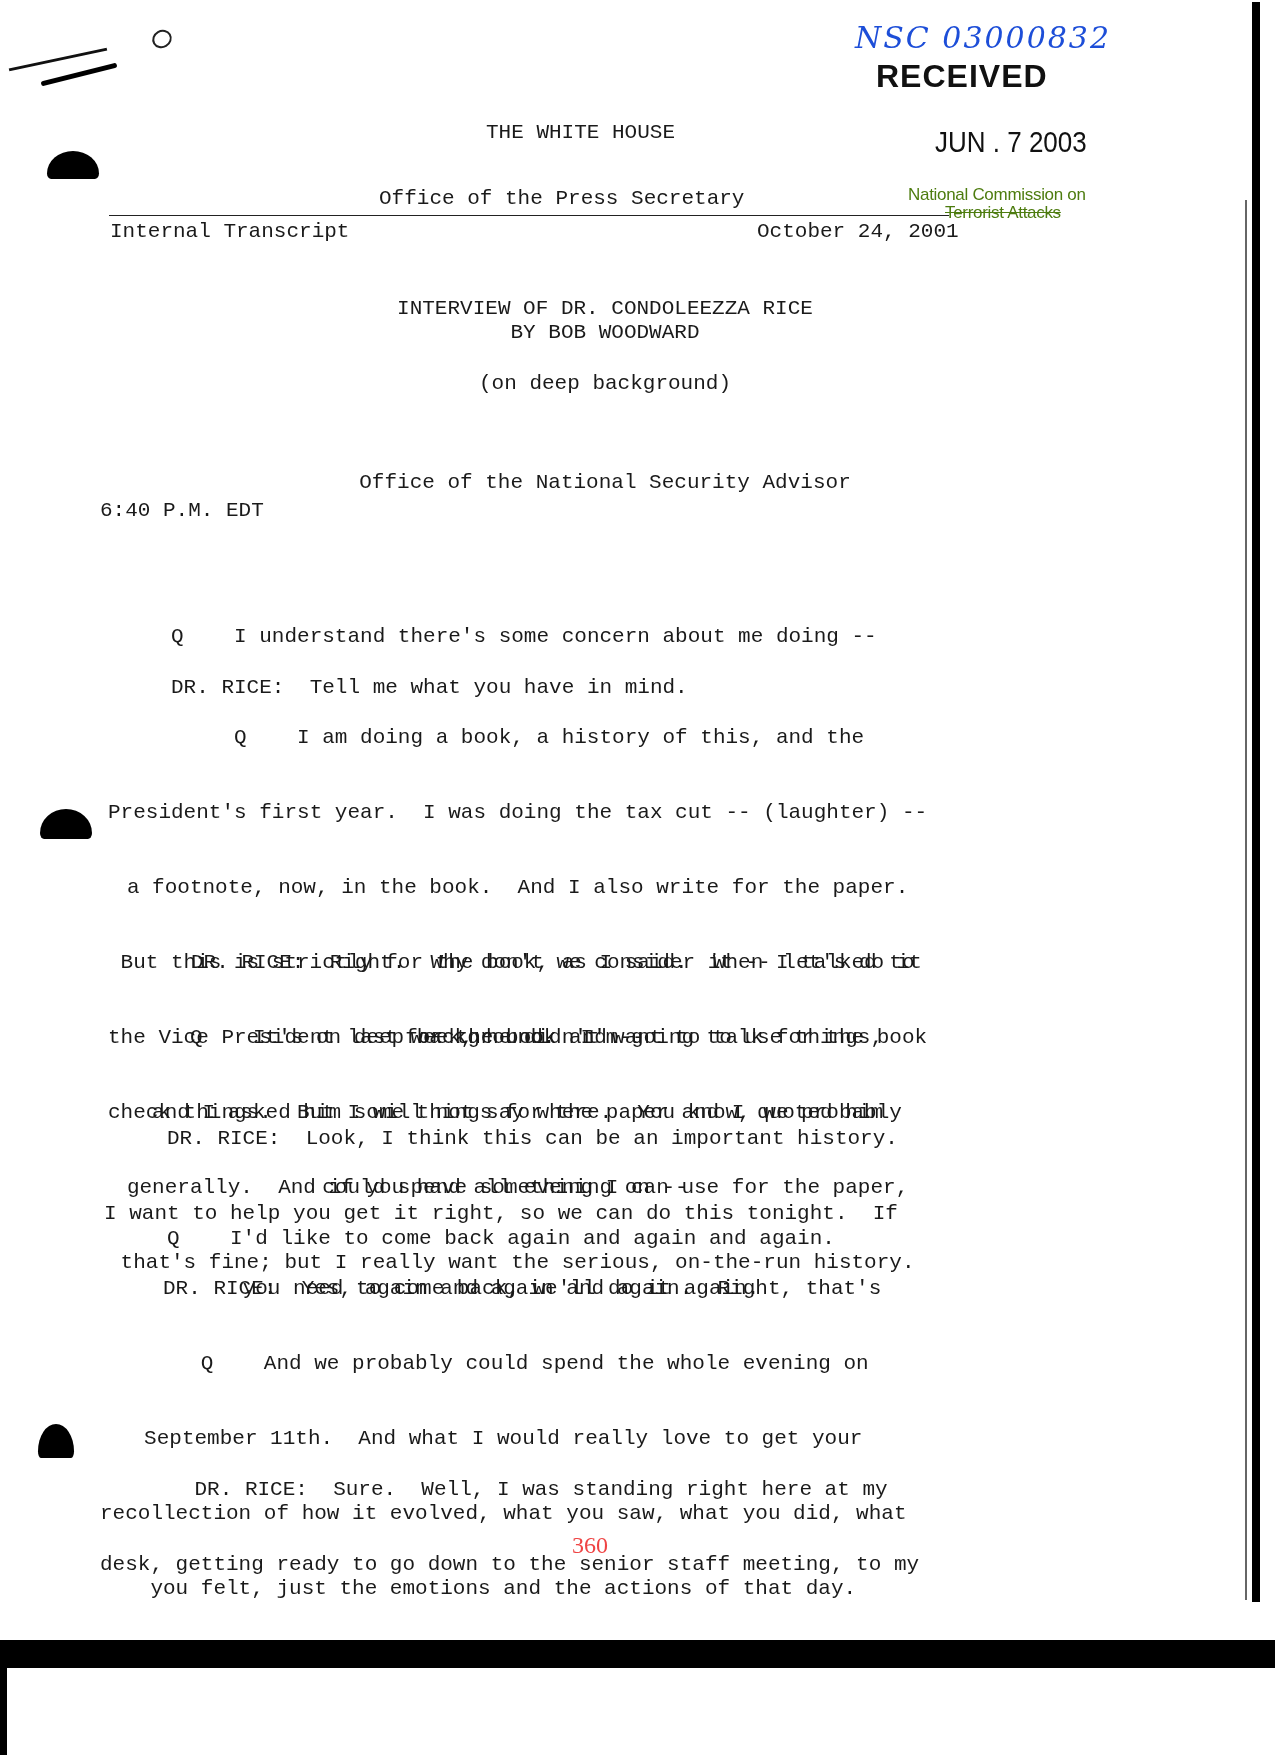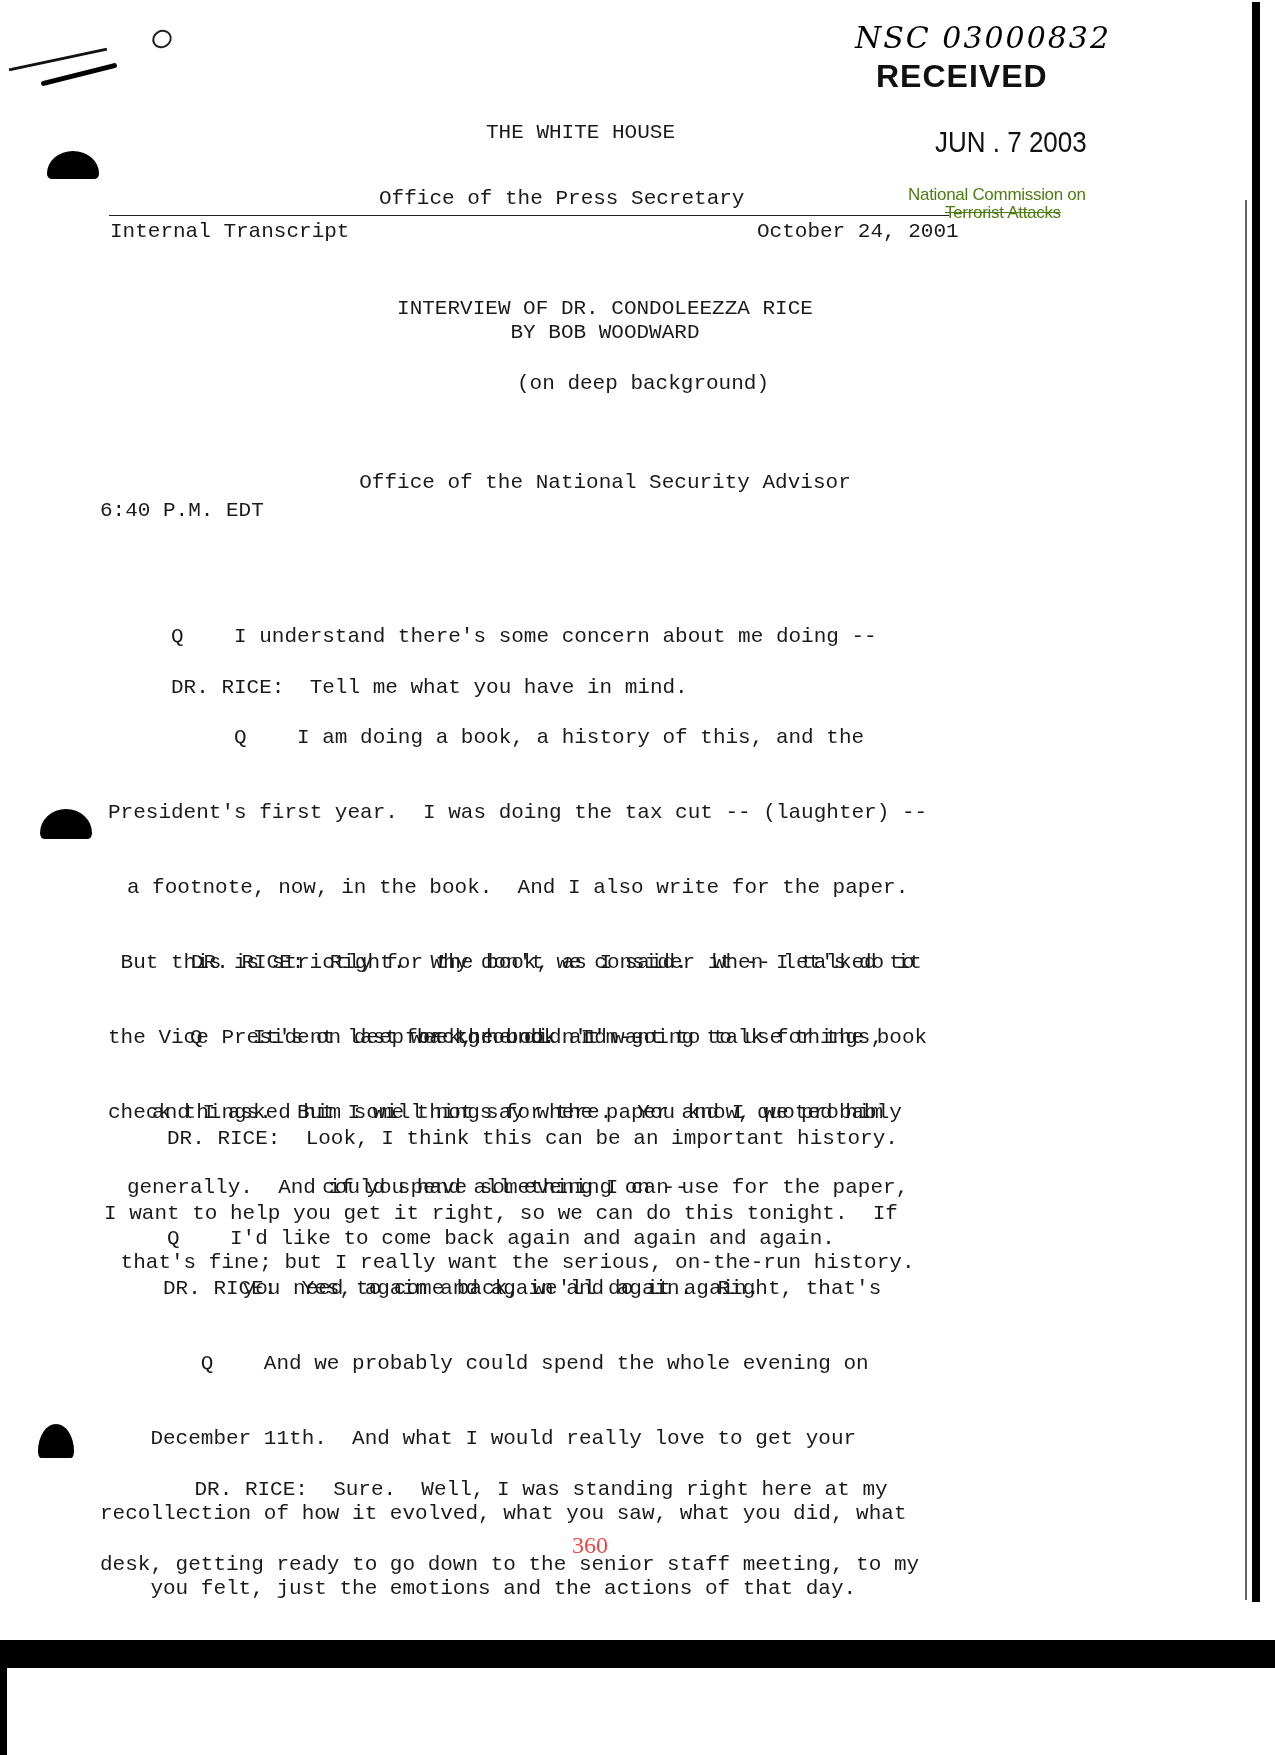--- a/index.html
+++ b/index.html
@@ -4,21 +4,21 @@
 <style>
   html, body { margin: 0; padding: 0; }
   body {
     width: 1275px; height: 1755px; position: relative; overflow: hidden;
     background: #ffffff; color: #111;
     font-family: "Liberation Mono", "DejaVu Sans Mono", monospace;
   }
   .abs { position: absolute; }
   .mono { font-family: "Liberation Mono", "DejaVu Sans Mono", monospace; font-size: 21px; line-height: 25px; color: #1a1a1a; white-space: pre; }
   .center { left: 0; width: 1210px; text-align: center; }
-  .stamp-hand { font-family: "DejaVu Serif", serif; font-style: italic; font-size: 30px; color: #000000; letter-spacing: 2px; }
+  .stamp-hand { font-family: "DejaVu Serif", serif; font-style: italic; font-size: 30px; color: #1d4ed8; letter-spacing: 2px; }
   .stamp-received { font-family: "Liberation Sans", sans-serif; font-weight: bold; font-size: 32px; letter-spacing: 1px; color: #111; }
   .stamp-date { font-family: "Liberation Sans", sans-serif; font-size: 26px; color: #111; transform: scaleY(1.15); transform-origin: left top; }
   .stamp-org { font-family: "Liberation Sans", sans-serif; font-size: 17px; color: #4d7c0f; line-height: 16px; letter-spacing: -0.3px; }
   .strike { text-decoration: line-through; }
   .rule { background: #222; height: 1px; }
   .blob { background: #000; border-radius: 50% 50% 8% 8% / 80% 80% 20% 20%; }
   .right-edge { background: #000; }
   .page-num { font-family: "Liberation Serif", "DejaVu Serif", serif; font-size: 24px; color: #ef4444; }
   .block p { margin: 0; text-align: center; }
 </style>
@@ -43,21 +43,21 @@
 <div class="abs stamp-org strike" style="left:945px;top:205px;">Terrorist Attacks</div>
 
 <div class="abs mono" style="left:486px;top:120px;">THE WHITE HOUSE</div>
 <div class="abs mono" style="left:379px;top:186px;">Office of the Press Secretary</div>
 <div class="abs rule" style="left:109px;top:215px;width:840px;"></div>
 <div class="abs mono" style="left:110px;top:219px;">Internal Transcript</div>
 <div class="abs mono" style="left:757px;top:219px;">October 24, 2001</div>
 
 <div class="abs mono center" style="top:296px;">INTERVIEW OF DR. CONDOLEEZZA RICE</div>
 <div class="abs mono center" style="top:320px;">BY BOB WOODWARD</div>
-<div class="abs mono center" style="top:371px;padding-left:38px;">(on deep background)</div>
+<div class="abs mono center" style="top:371px;">(on deep background)</div>
 <div class="abs mono center" style="top:422px;margin-top:48px;">Office of the National Security Advisor</div>
 
 <div class="abs mono" style="left:100px;top:498px;">6:40 P.M. EDT</div>
 
 <div class="abs mono block" style="left:108px;top:574px;">
   <p>     Q    I understand there's some concern about me doing --</p>
 </div>
 <div class="abs mono block" style="left:108px;top:625px;">
   <p>     DR. RICE:  Tell me what you have in mind.</p>
 </div>
@@ -86,21 +86,21 @@
   <p>you need to come back, we'll do it again.</p>
 </div>
 <div class="abs mono block" style="left:104px;top:1176px;">
   <p>     Q    I'd like to come back again and again and again.</p>
 </div>
 <div class="abs mono block" style="left:100px;top:1226px;">
   <p>     DR. RICE:  Yes, again and again and again.  Right, that's</p>
 </div>
 <div class="abs mono block" style="left:100px;top:1301px;">
   <p>     Q    And we probably could spend the whole evening on</p>
-  <p>December 11th.  And what I would really love to get your</p>
+  <p>September 11th.  And what I would really love to get your</p>
   <p>recollection of how it evolved, what you saw, what you did, what</p>
   <p>you felt, just the emotions and the actions of that day.</p>
 </div>
 <div class="abs mono block" style="left:100px;top:1427px;">
   <p>     DR. RICE:  Sure.  Well, I was standing right here at my</p>
   <p>desk, getting ready to go down to the senior staff meeting, to my</p>
 </div>
 
 <div class="abs page-num" style="left:572px;top:1532px;">360</div>
 

